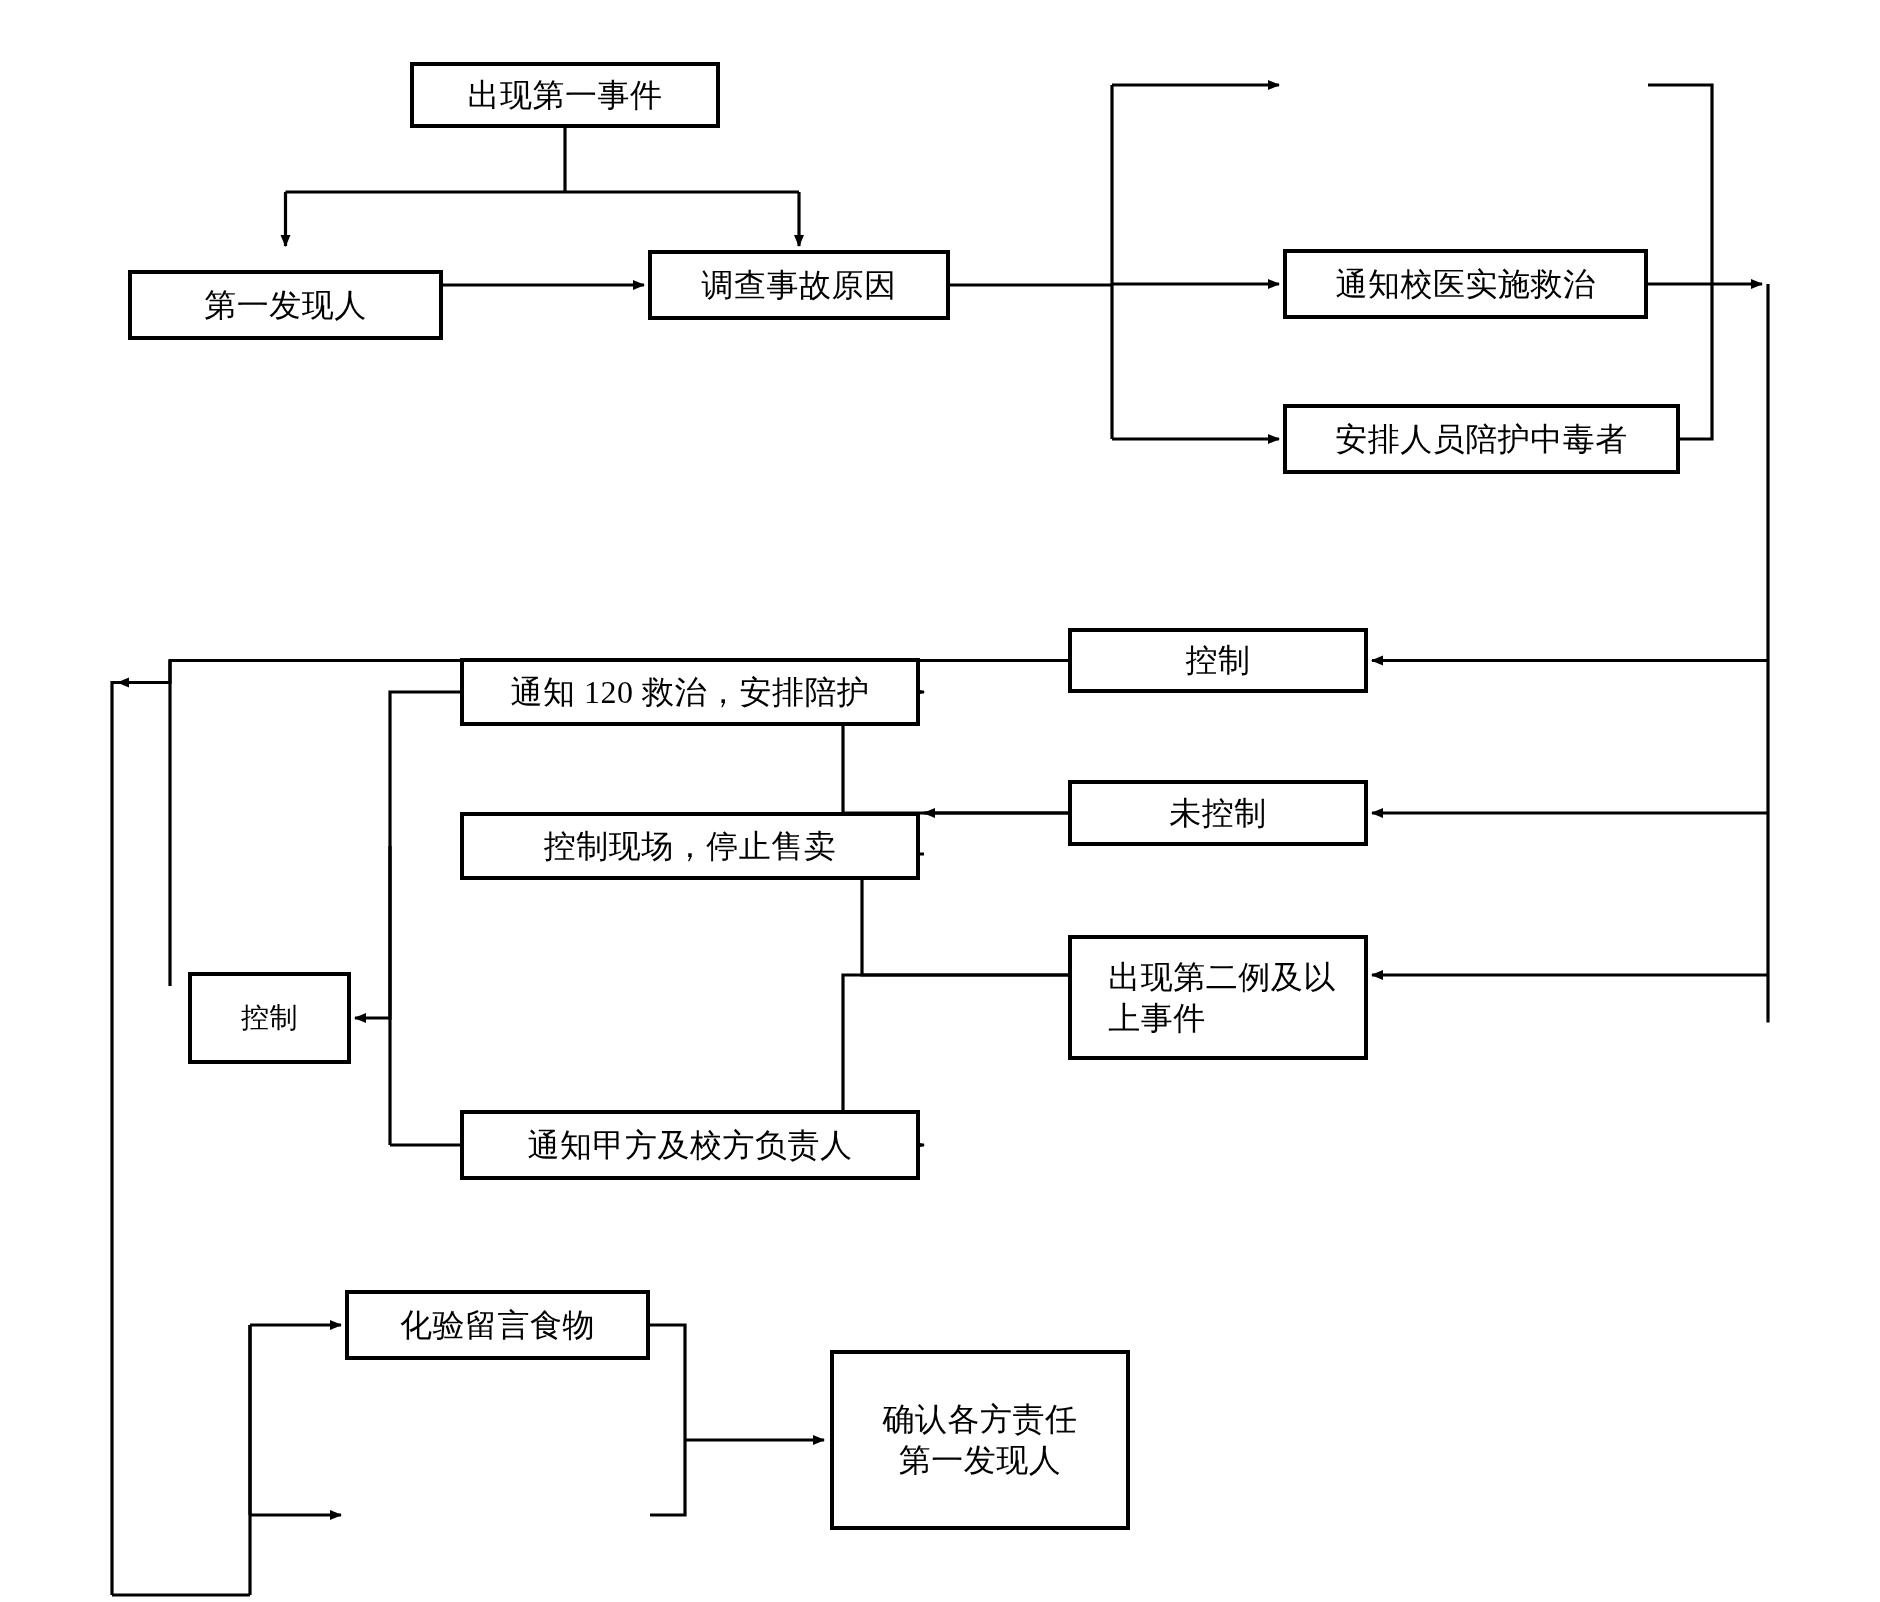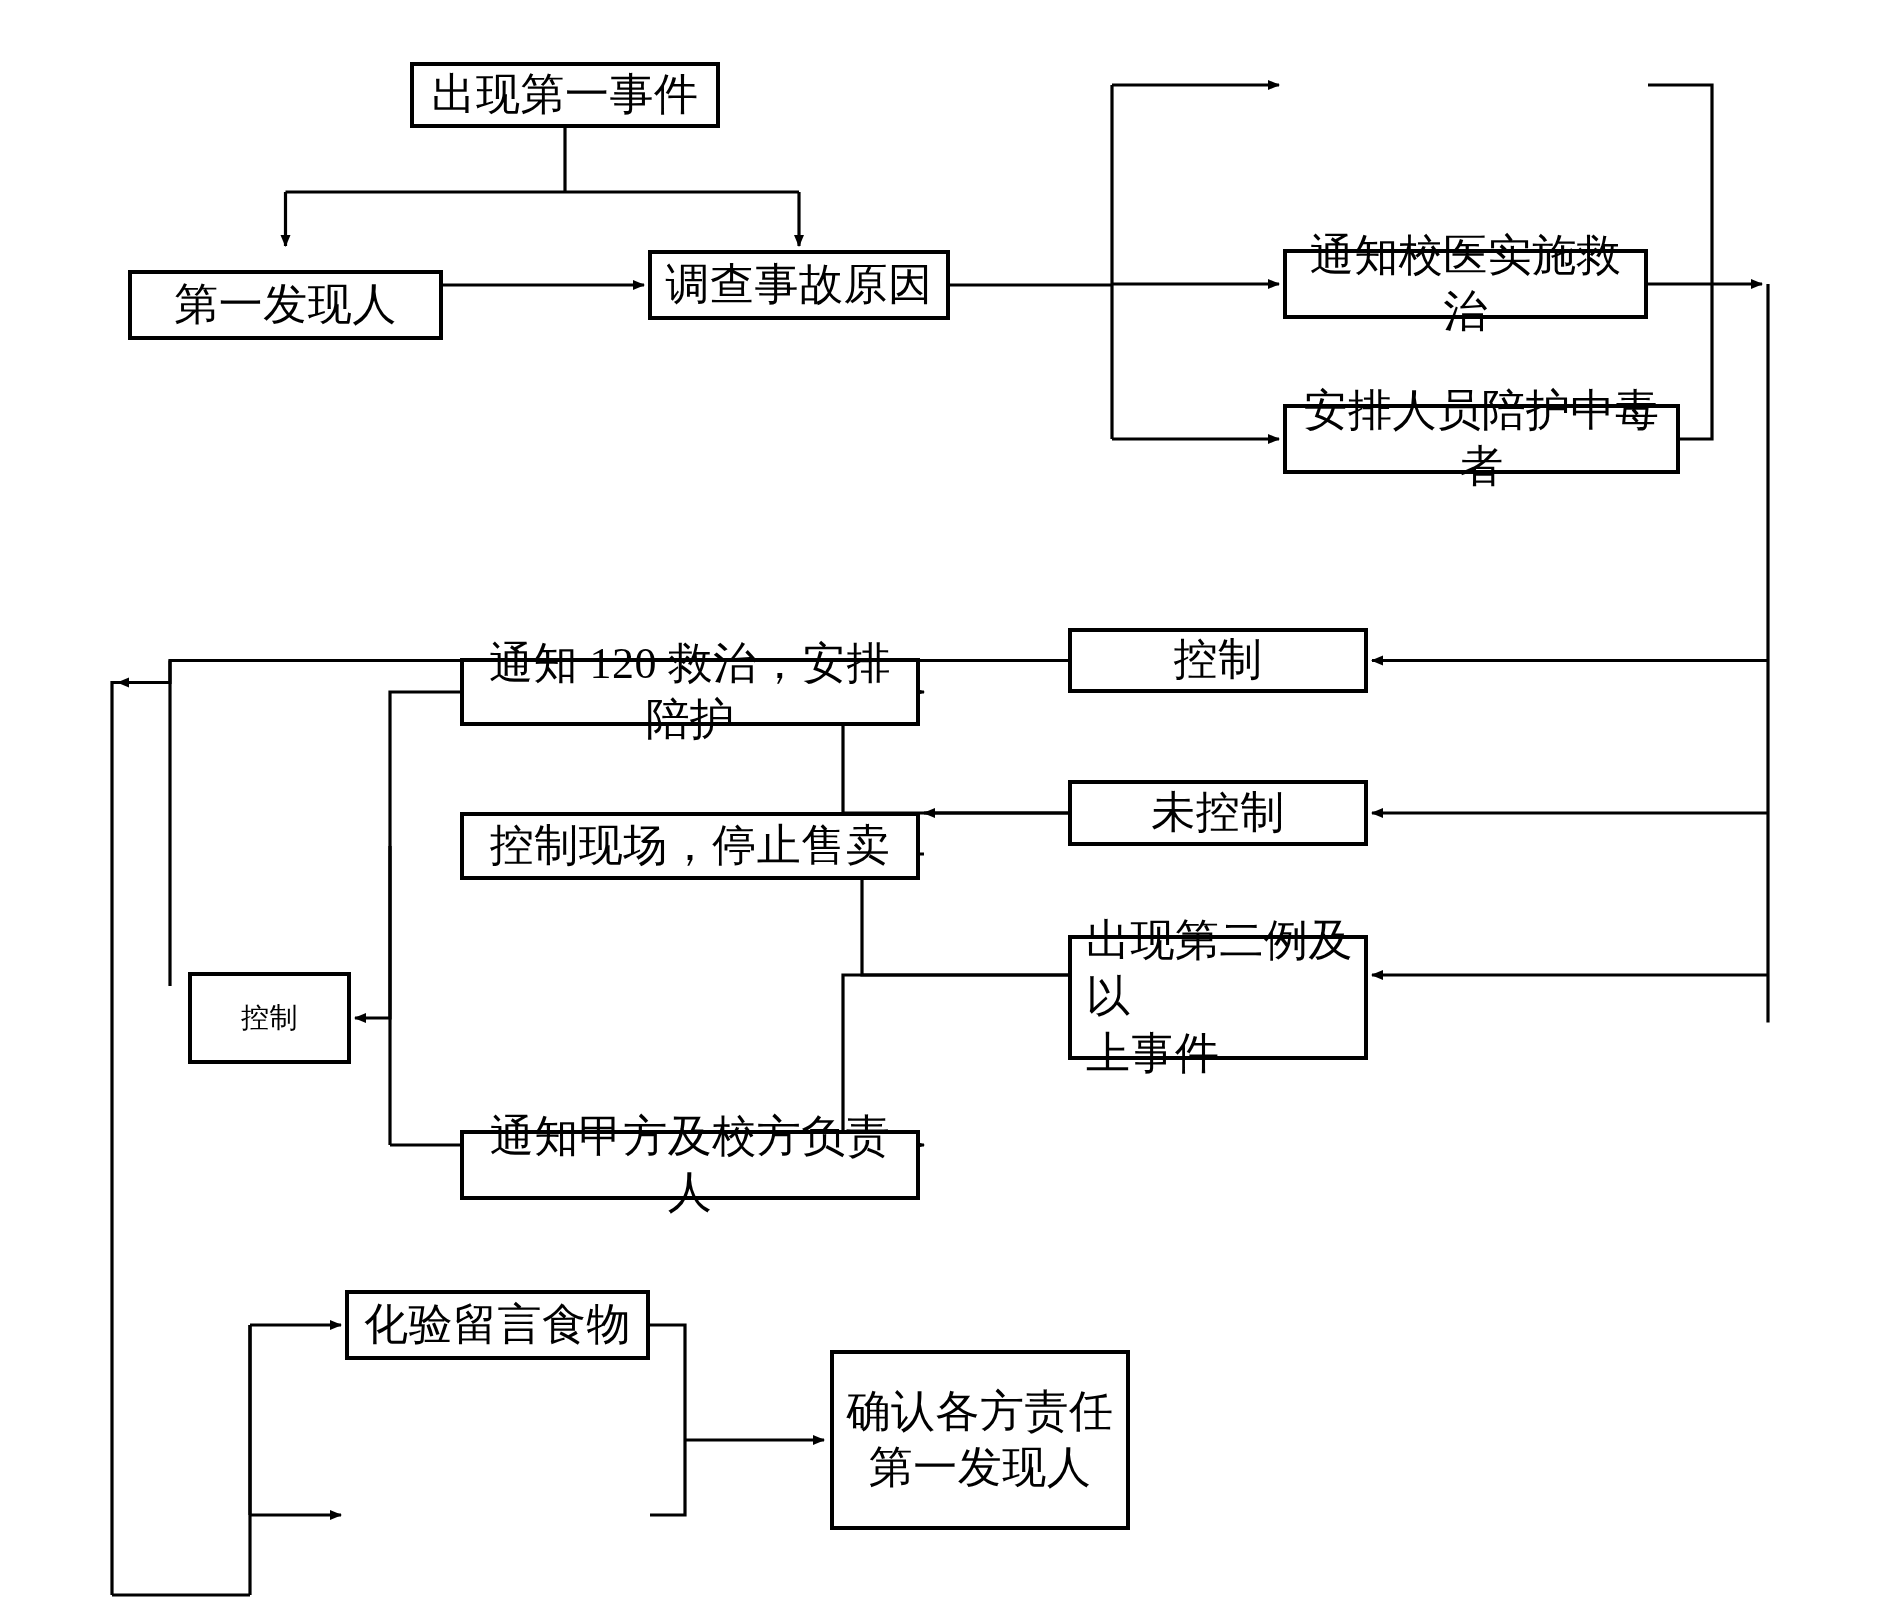--- a/index.html
+++ b/index.html
@@ -37,21 +37,21 @@
     font-family: "Liberation Serif", "DejaVu Serif", serif;
     line-height: 1.28;
     letter-spacing: 0.5px;
     z-index: 5;
   }
   .node-label {
     display: block;
     white-space: pre-line;
     padding: 0 6px;
   }
-  .fs-32 { font-size: 44px; }
+  .fs-32 { font-size: 32px; }
   .fs-28 { font-size: 28px; }
 </style>
 </head>
 <body>
 
 <div id="diagram-root">
 
   <svg id="flow-svg" viewBox="0 0 1880 1602">
     <defs>
       <marker id="arrow" markerWidth="14" markerHeight="14" refX="11" refY="5" orient="auto" markerUnits="userSpaceOnUse">
@@ -147,21 +147,21 @@
   </div>
 
   <div class="node-box fs-32" style="left:460px; top:658px; width:460px; height:68px;">
     <span class="node-label">通知 120 救治，安排陪护</span>
   </div>
 
   <div class="node-box fs-32" style="left:460px; top:812px; width:460px; height:68px;">
     <span class="node-label">控制现场，停止售卖</span>
   </div>
 
-  <div class="node-box fs-32" style="left:460px; top:1110px; width:460px; height:70px;margin-top:20px;">
+  <div class="node-box fs-32" style="left:460px; top:1110px; width:460px; height:70px;">
     <span class="node-label">通知甲方及校方负责人</span>
   </div>
 
   <div class="node-box fs-28" style="left:188px; top:972px; width:163px; height:92px;">
     <span class="node-label">控制</span>
   </div>
 
   <div class="node-box fs-32" style="left:345px; top:1290px; width:305px; height:70px;">
     <span class="node-label">化验留言食物</span>
   </div>

